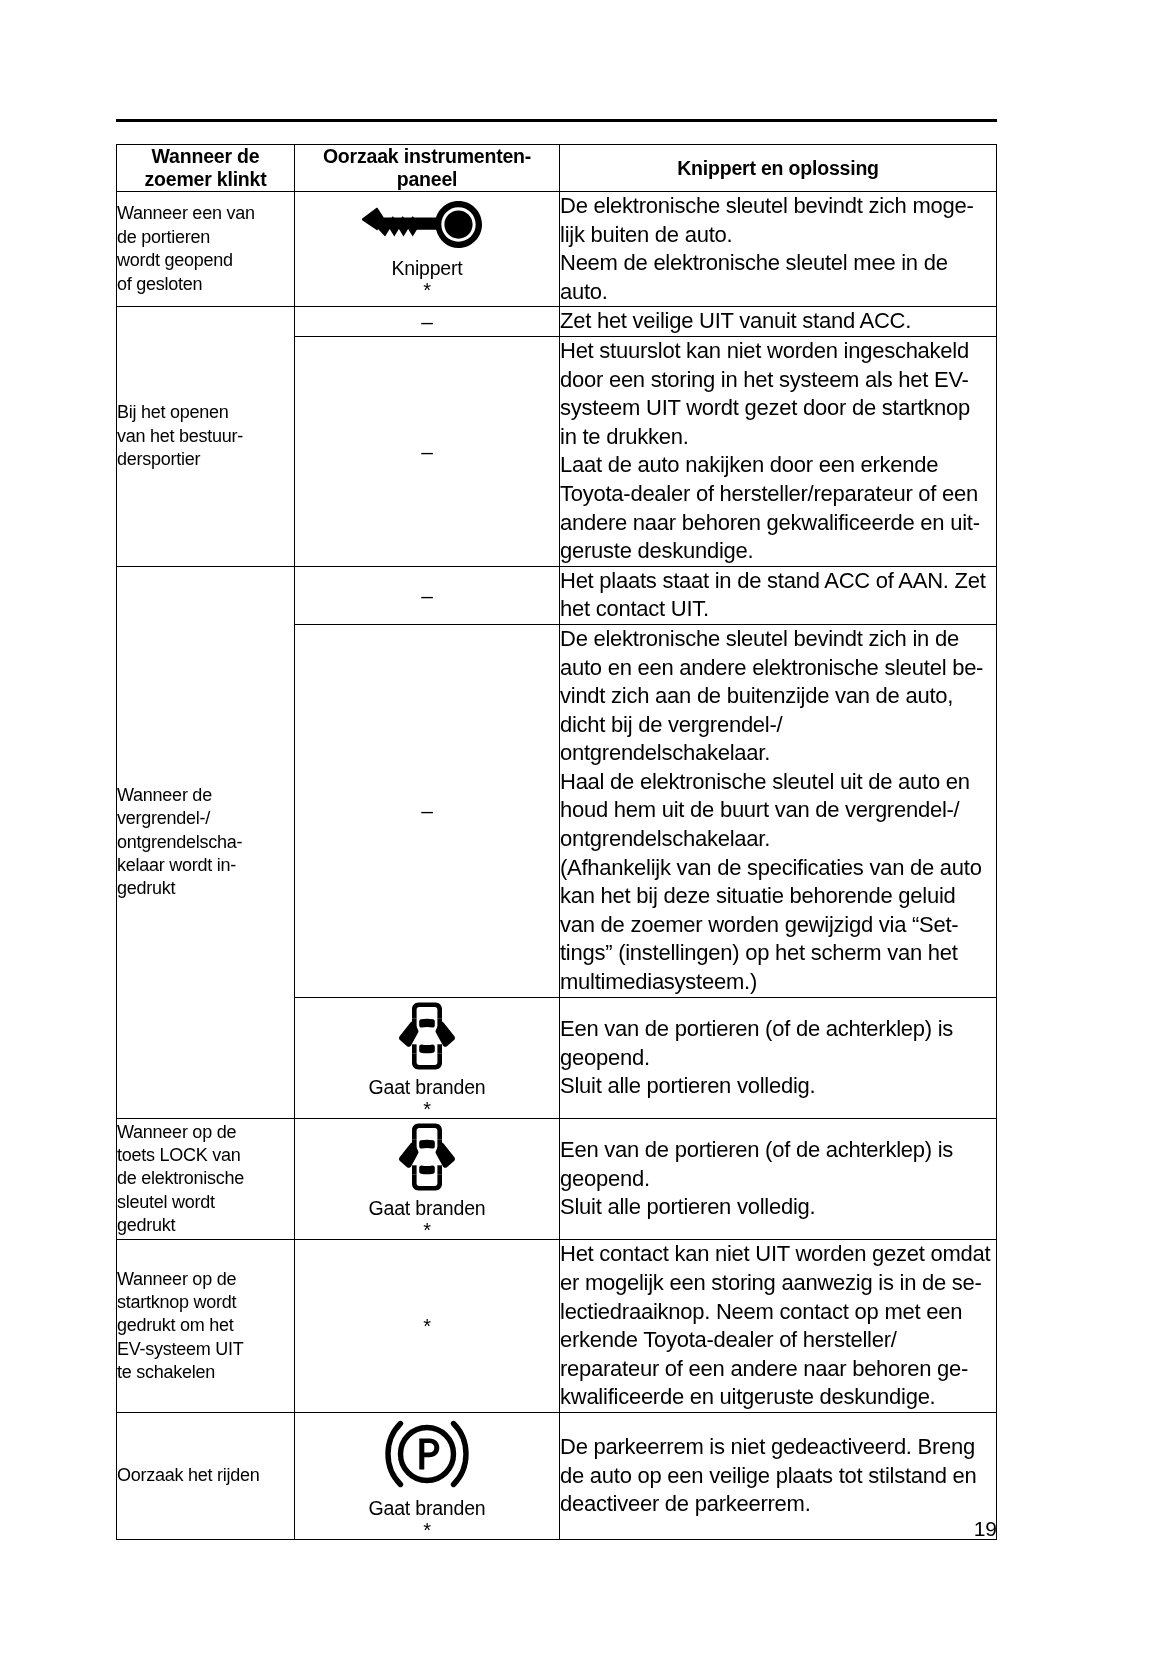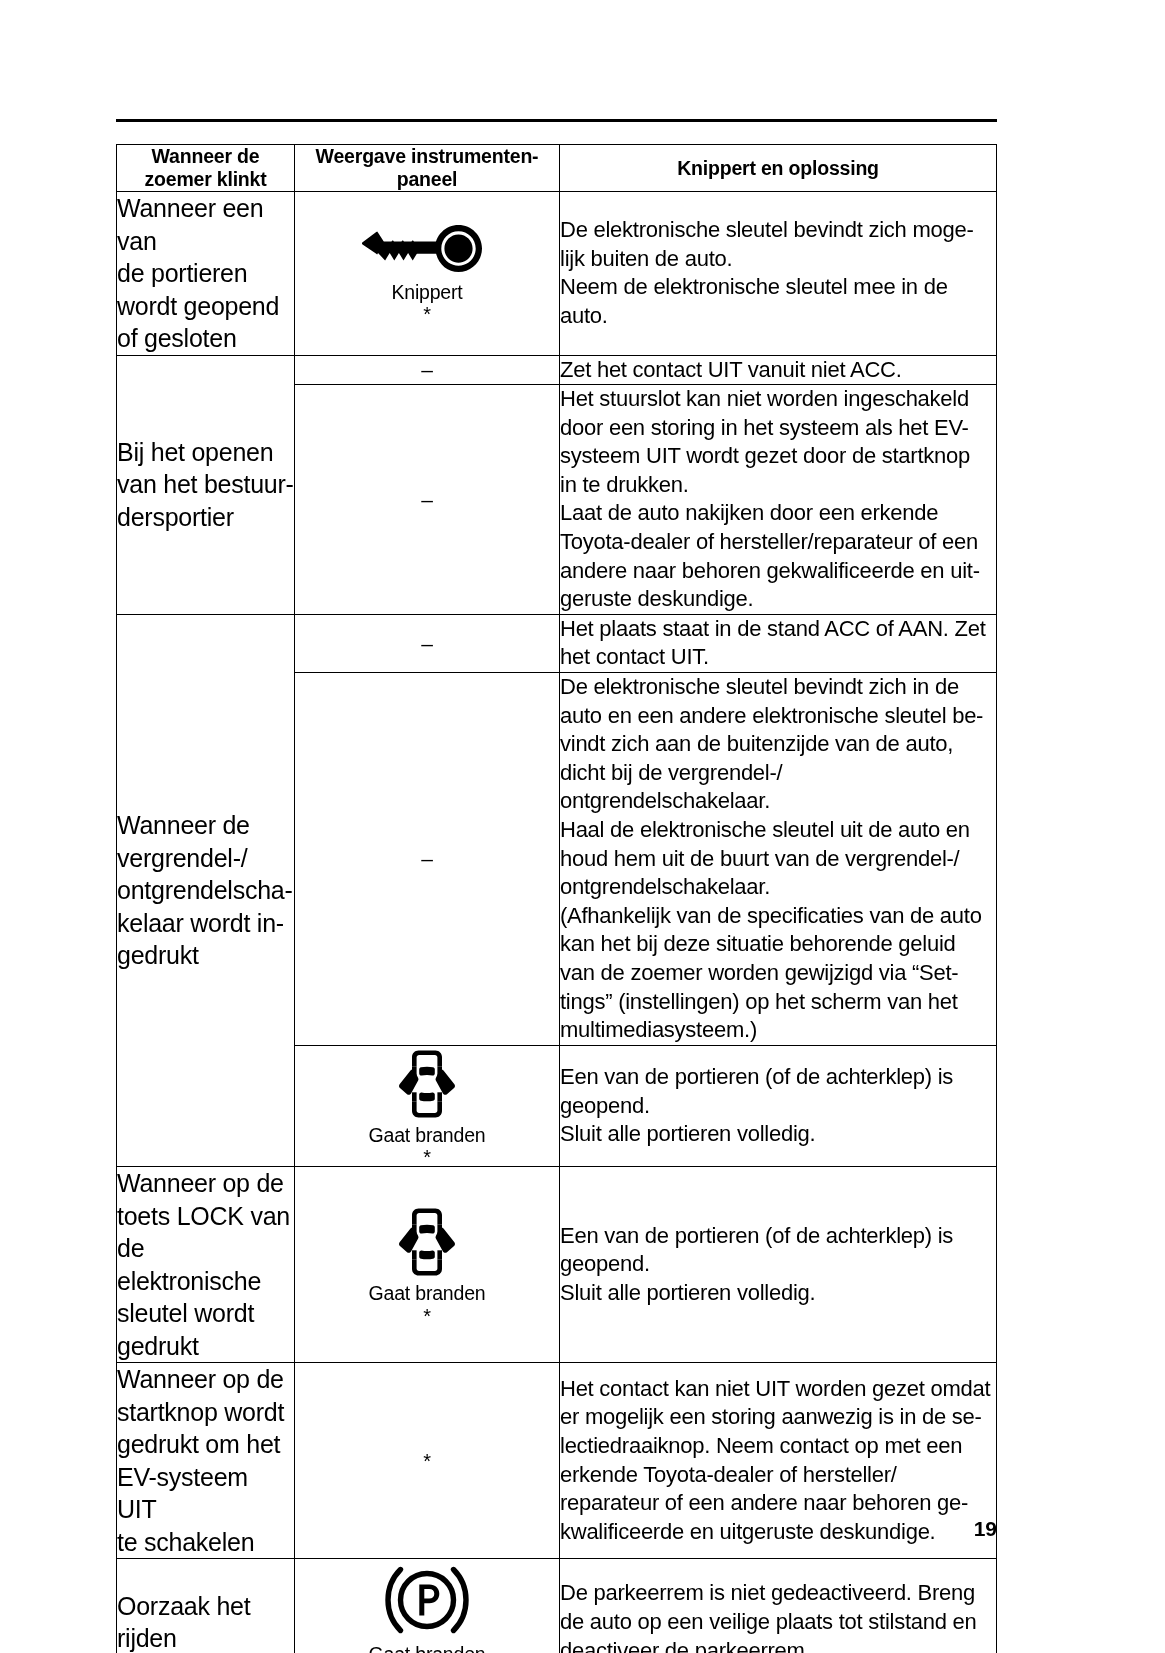--- a/index.html
+++ b/index.html
@@ -51,21 +51,21 @@
     line-height: 1.18;
     text-align: center;
     padding: 11px 6px 12px 6px;
     letter-spacing: -0.2px;
   }
   col.c1 { width: 178px; }
   col.c2 { width: 265px; }
   col.c3 { width: 437px; }
 
   td.cond {
-    font-size: 25px;
+    font-size: 18px;
     line-height: 1.30;
     padding: 10px 8px 10px 10px;
     vertical-align: middle;
     letter-spacing: -0.25px;
   }
   td.disp {
     text-align: center;
     font-size: 19.5px;
     line-height: 1.25;
     padding: 10px 6px 10px 6px;
@@ -101,42 +101,42 @@
   }
   .disp-label {
     display: block;
     margin-top: 3px;
   }
   .page-num {
     position: absolute;
     right: 168px;
     bottom: 112px;
     font-size: 21px;
-    font-weight: bold;
+    font-weight: normal;
   }
   .txt { white-space: pre-line; }
 </style>
 </head>
 <body>
 
 <div class="page">
 
   <div class="top-rule"></div>
 
   <table class="manual-table">
     <colgroup>
       <col class="c1">
         <col class="c2">
         <col class="c3">
     </colgroup>
     <thead>
       <tr>
         <th class="hdr txt">Wanneer de
 zoemer klinkt</th>
-        <th class="hdr txt">Weergave instrumenten-
+        <th class="hdr txt">Oorzaak instrumenten-
 paneel</th>
         <th class="hdr txt">Knippert en oplossing</th>
       </tr>
     </thead>
     <tbody>
 
       <tr>
         <td class="cond txt" rowspan="1">Wanneer een van
 de portieren
 wordt geopend
@@ -160,21 +160,21 @@
 auto.</td>
       </tr>
 
       <tr>
         <td class="cond txt" rowspan="2">Bij het openen
 van het bestuur-
 dersportier</td>
         <td class="disp">
           <span class="dash">–</span>
         </td>
-        <td class="cause txt">Zet het contact UIT vanuit niet ACC.</td>
+        <td class="cause txt">Zet het veilige UIT vanuit stand ACC.</td>
       </tr>
 
       <tr>
         <td class="disp">
           <span class="dash">–</span>
         </td>
         <td class="cause txt">Het stuurslot kan niet worden ingeschakeld
 door een storing in het systeem als het EV-
 systeem UIT wordt gezet door de startknop
 in te drukken.

